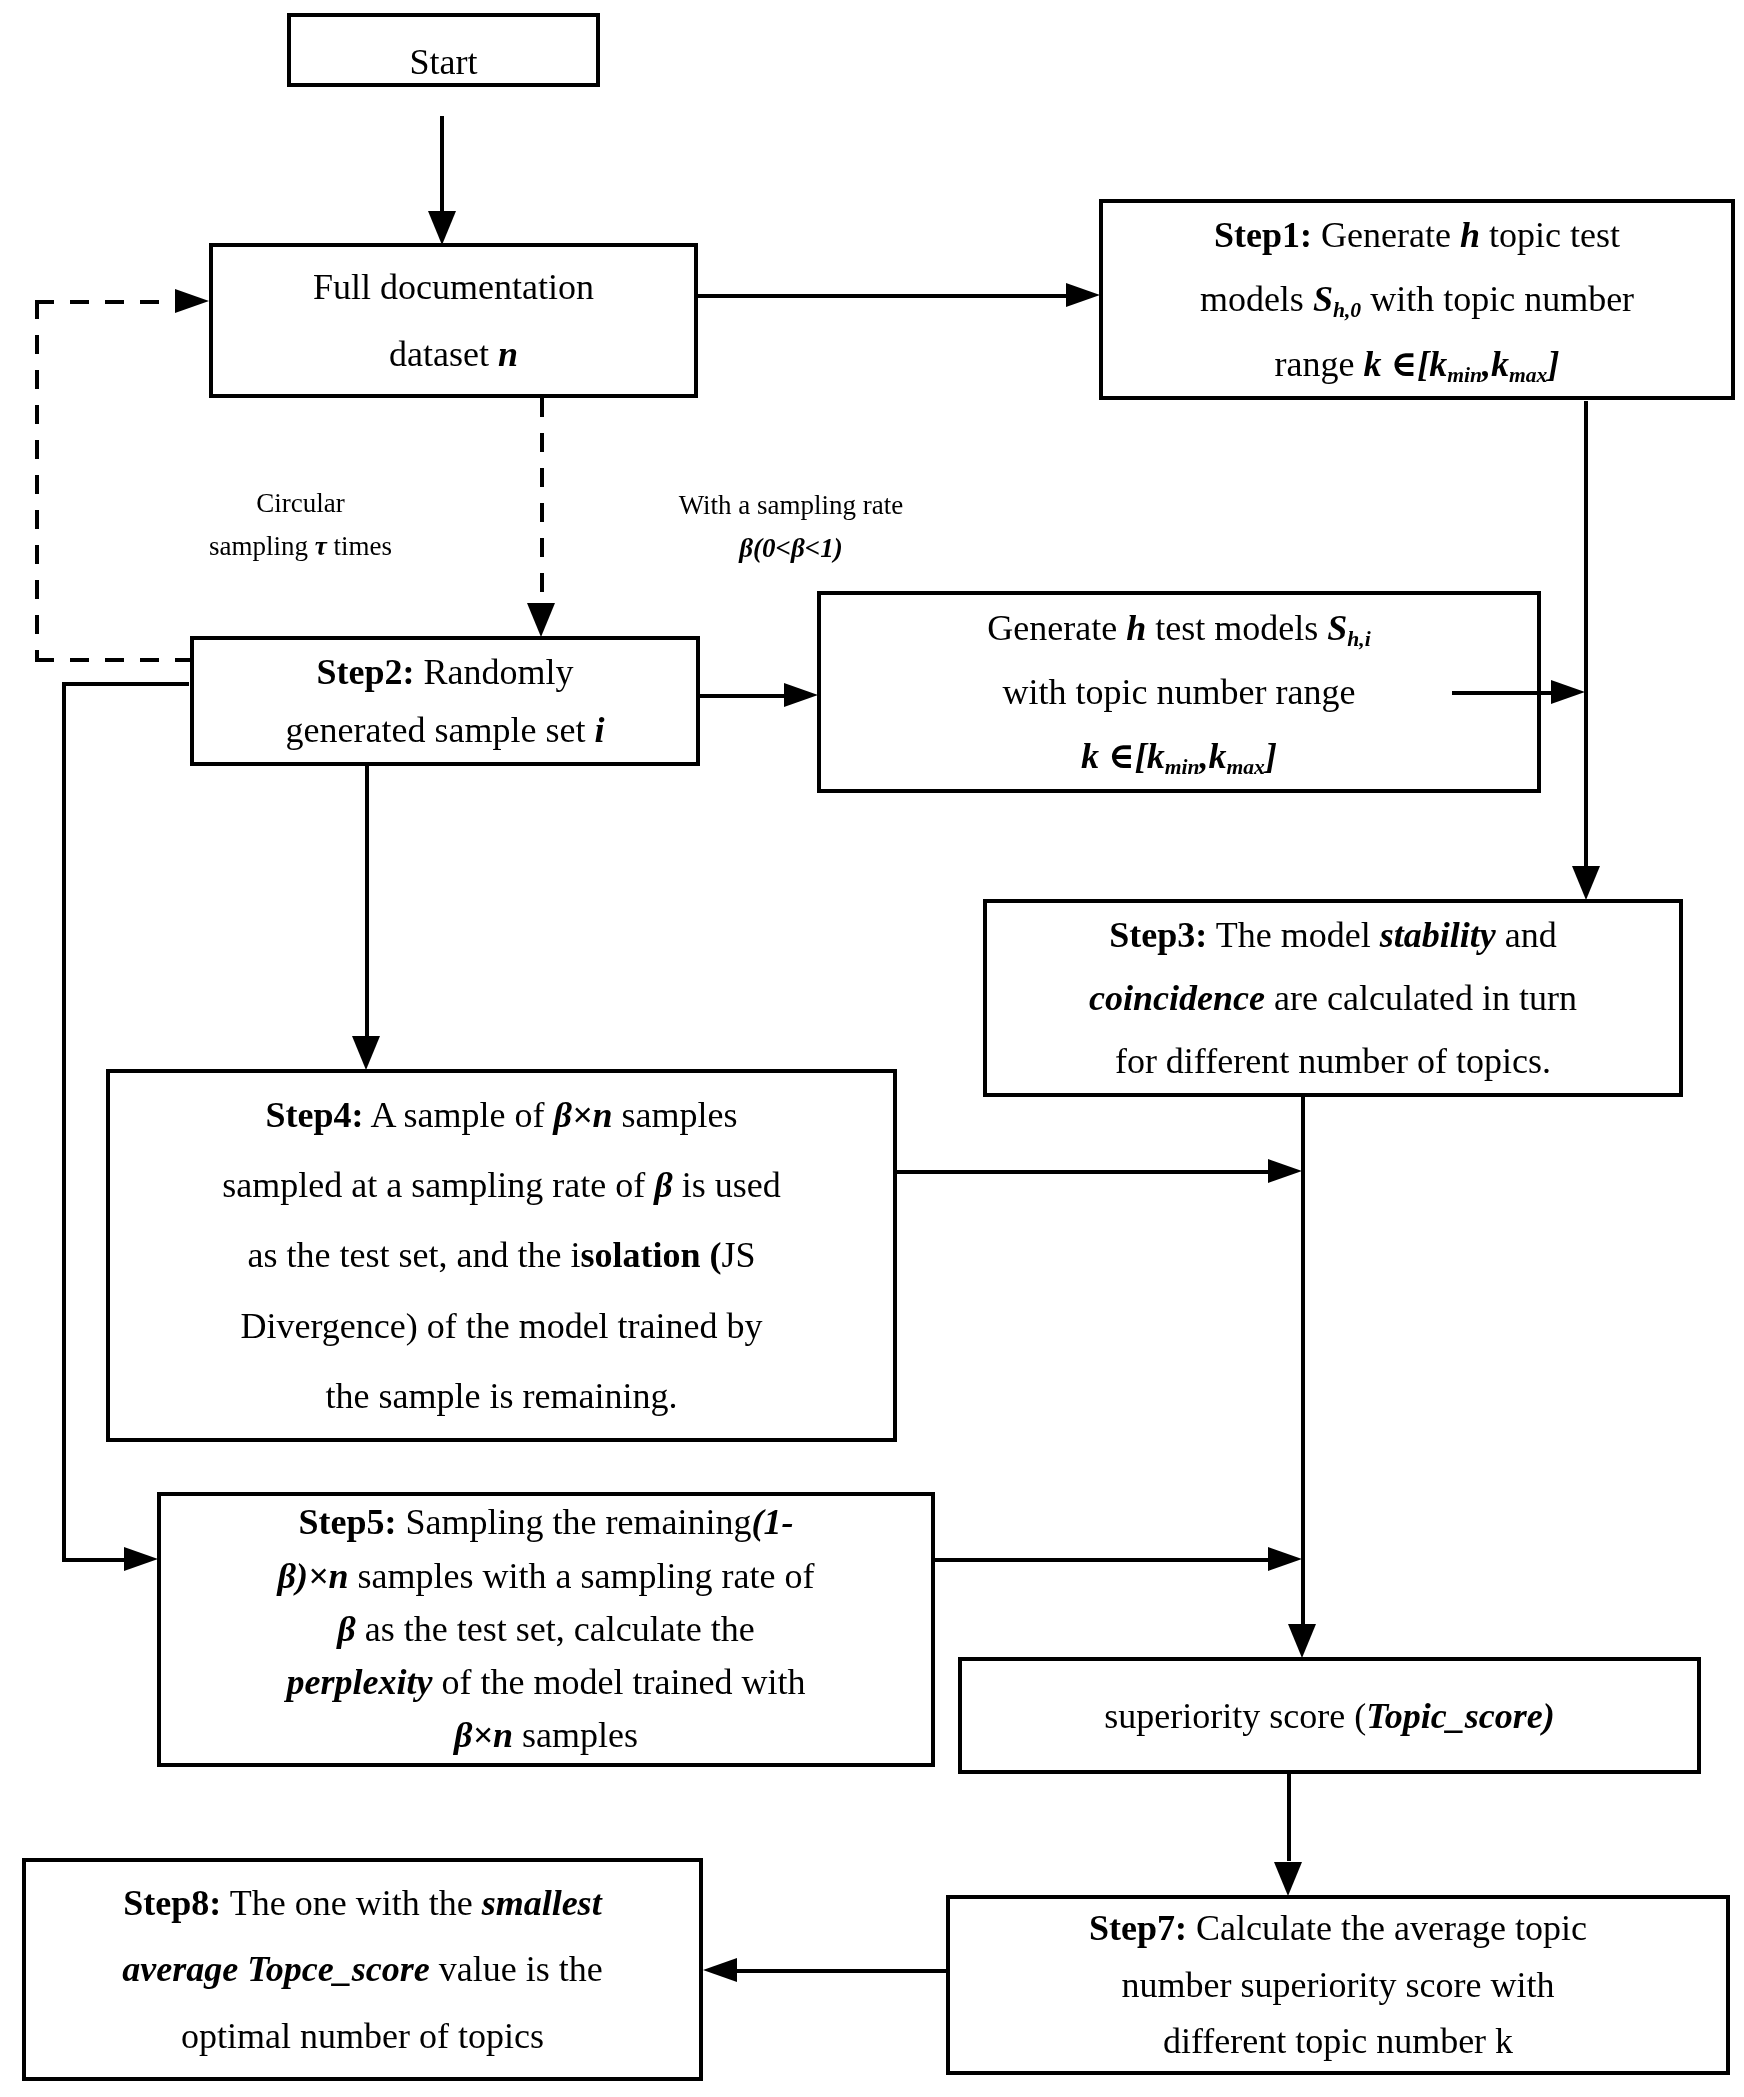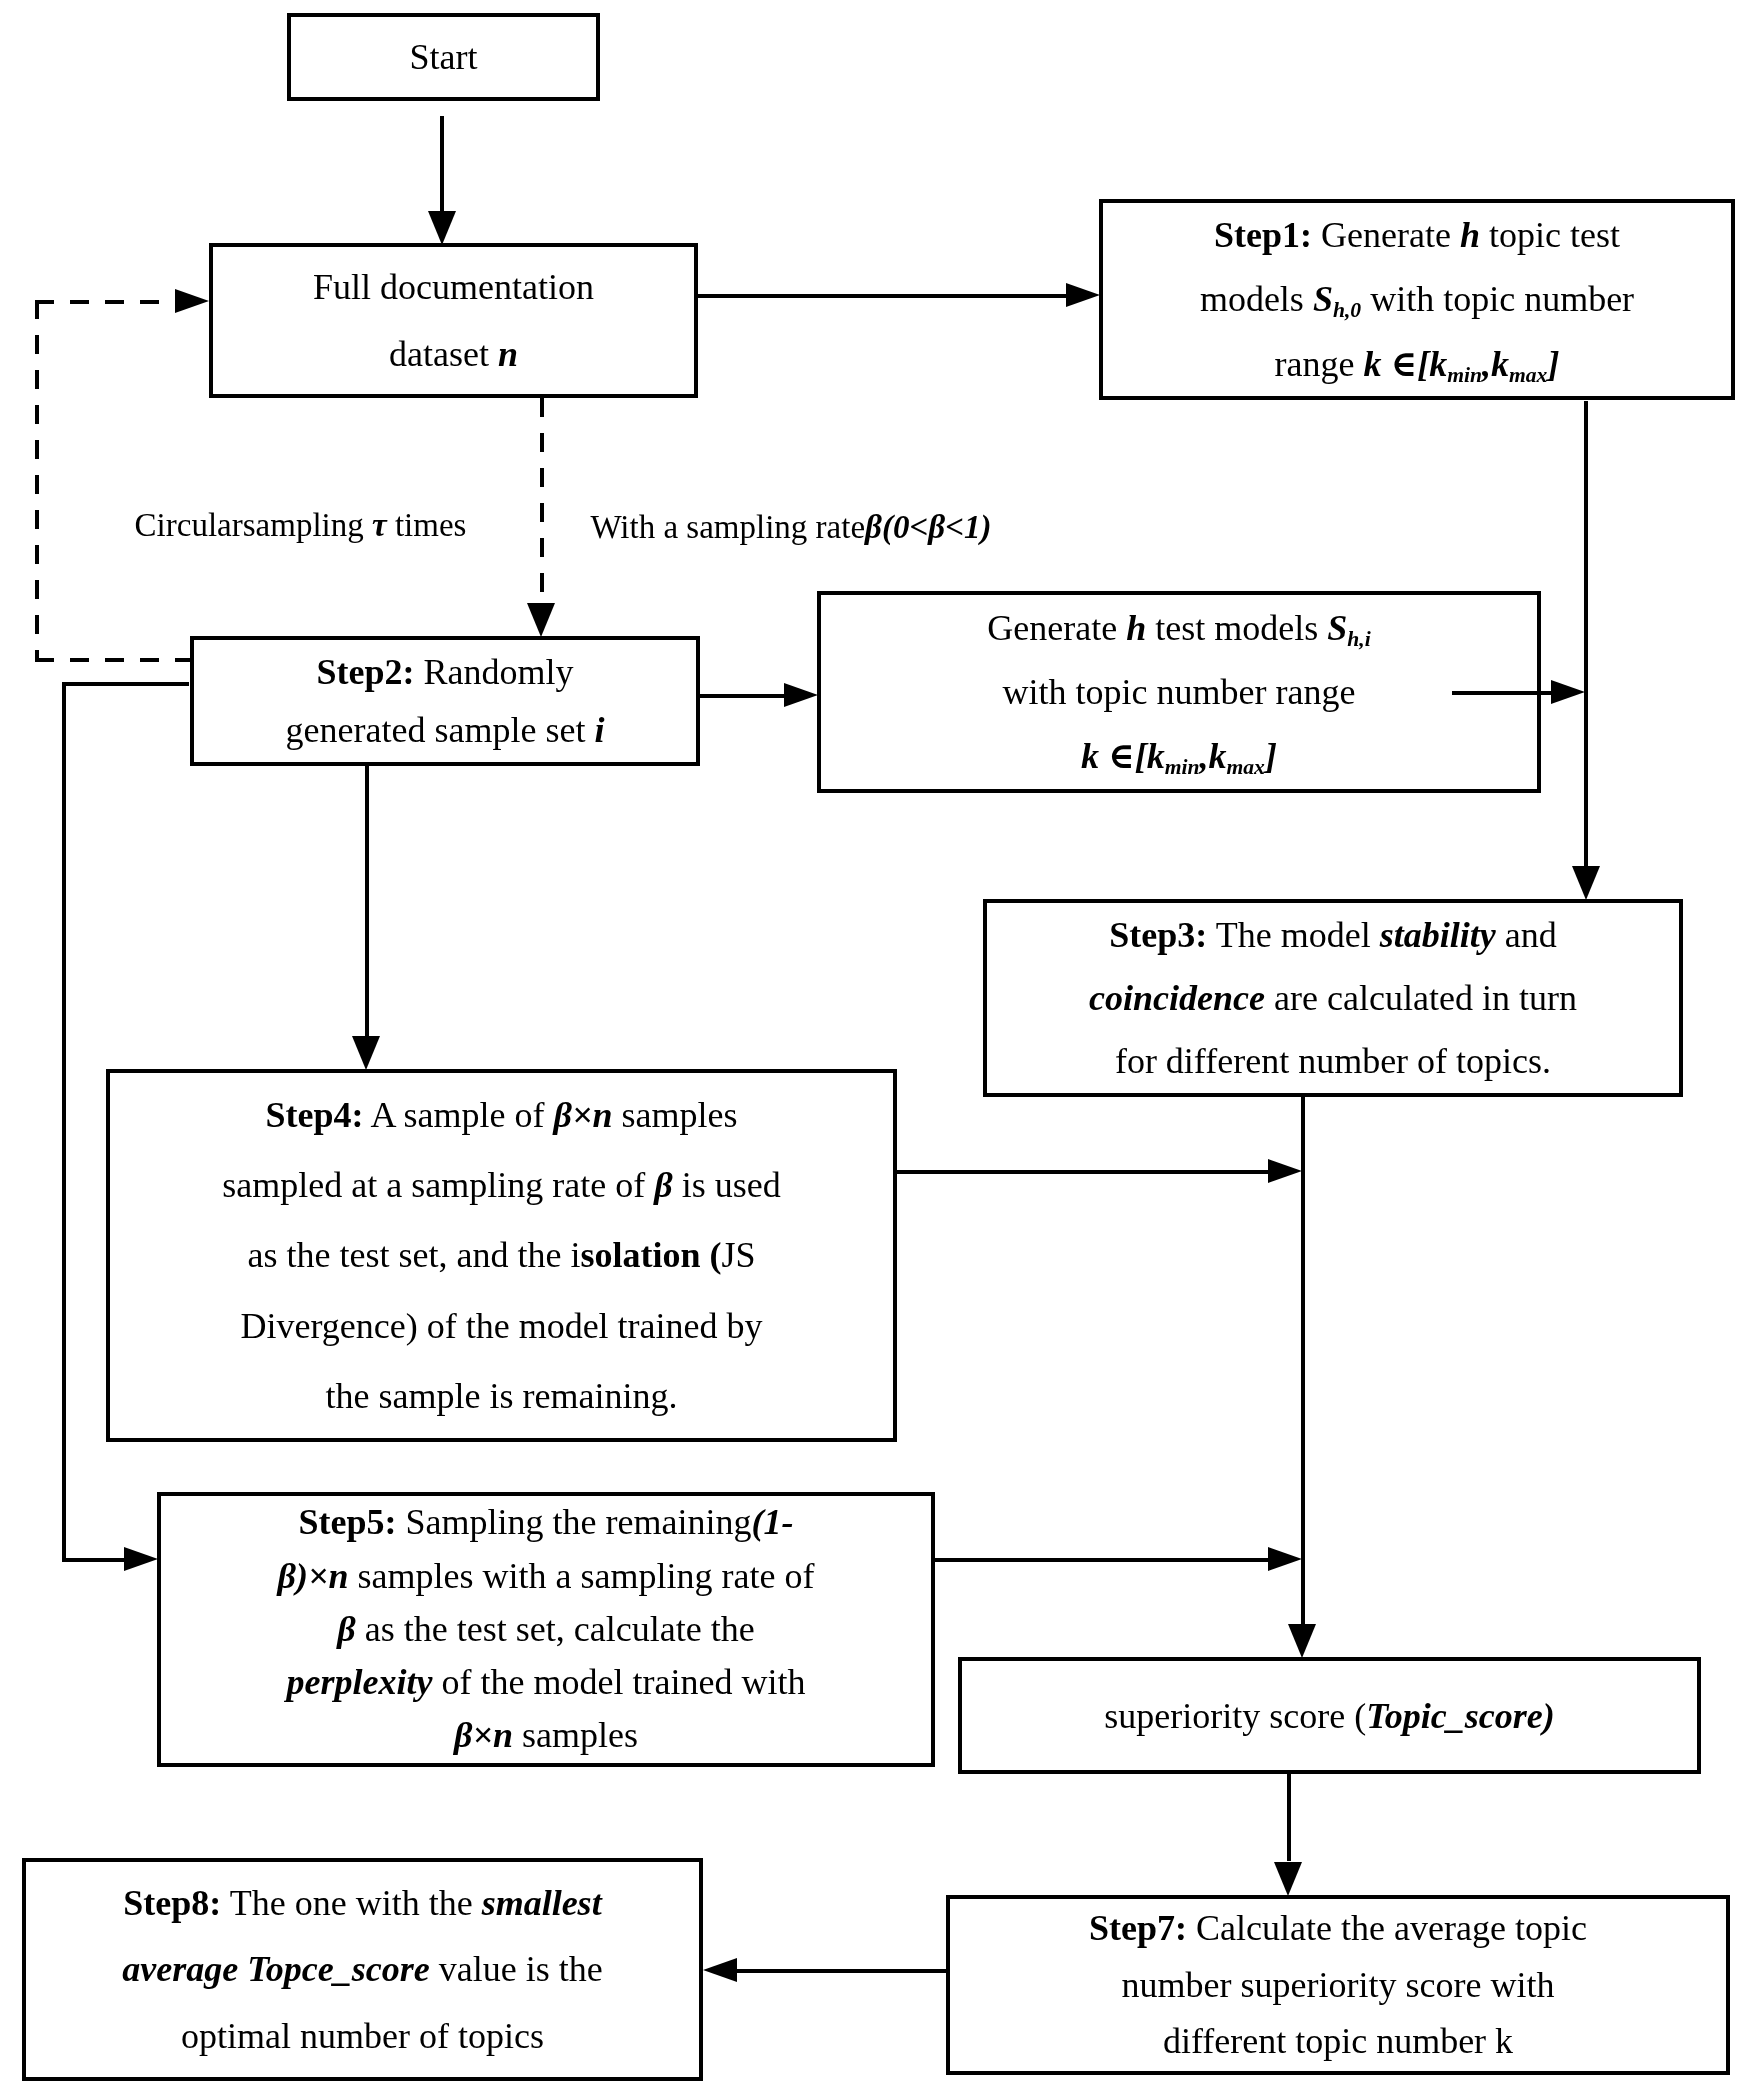--- a/index.html
+++ b/index.html
@@ -15,36 +15,36 @@
     display:flex;flex-direction:column;justify-content:center;align-items:center;
     text-align:center;font-size:36px;box-sizing:border-box;padding:0 4.4px;
   }
   .tline{white-space:nowrap;}
   .run-r{font-weight:normal;font-style:normal;}
   .run-b{font-weight:bold;font-style:normal;}
   .run-bi{font-weight:bold;font-style:italic;}
   .sub{font-size:0.6em;vertical-align:-0.28em;letter-spacing:0;}
 
   
-  .b-start  {left:287px;top:13px;width:313px;height:88px;}
+  .b-start  {left:287px;top:13px;width:313px;height:74px;justify-content:flex-end;}
   .b-fulldoc{left:209px;top:243px;width:489px;height:155px;line-height:1.85;}
   .b-step1  {left:1099px;top:199px;width:636px;height:201px;line-height:1.78;}
   .b-step2  {left:190px;top:636px;width:510px;height:130px;line-height:1.62;}
   .b-gen    {left:817px;top:591px;width:724px;height:202px;line-height:1.78;}
   .b-step3  {left:983px;top:899px;width:700px;height:198px;line-height:1.75;}
   .b-step4  {left:106px;top:1069px;width:791px;height:373px;line-height:1.95;}
   .b-step5  {left:157px;top:1472px;width:778px;height:275px;line-height:1.48;margin-top:20px;}
   .b-step6  {left:958px;top:1657px;width:743px;height:117px;line-height:1.5;}
   .b-step7  {left:946px;top:1895px;width:784px;height:180px;line-height:1.58;text-align:right;}
   .b-step8  {left:22px;top:1858px;width:681px;height:223px;line-height:1.85;}
 
   
   .lbl{
-    position:absolute;display:flex;flex-direction:row;justify-content:center;align-items:center;
-    text-align:center;font-size:33px;line-height:1.6;
+    position:absolute;display:flex;flex-direction:column;justify-content:center;align-items:center;
+    text-align:center;font-size:27px;line-height:1.6;
   }
   .l-circular{left:110px;top:463px;width:381px;height:124px;}
   .l-rate{left:564px;top:463px;width:454px;height:128px;}
 
   
   .hline,.vline{position:absolute;background:#000;}
   .hline{height:3.7px;}
   .vline{width:3.7px;}
   .hdash{position:absolute;height:3.7px;background:repeating-linear-gradient(90deg,#000 0 19px,transparent 19px 35px);}
   .vdash{position:absolute;width:3.7px;background:repeating-linear-gradient(180deg,#000 0 19px,transparent 19px 35px);}

